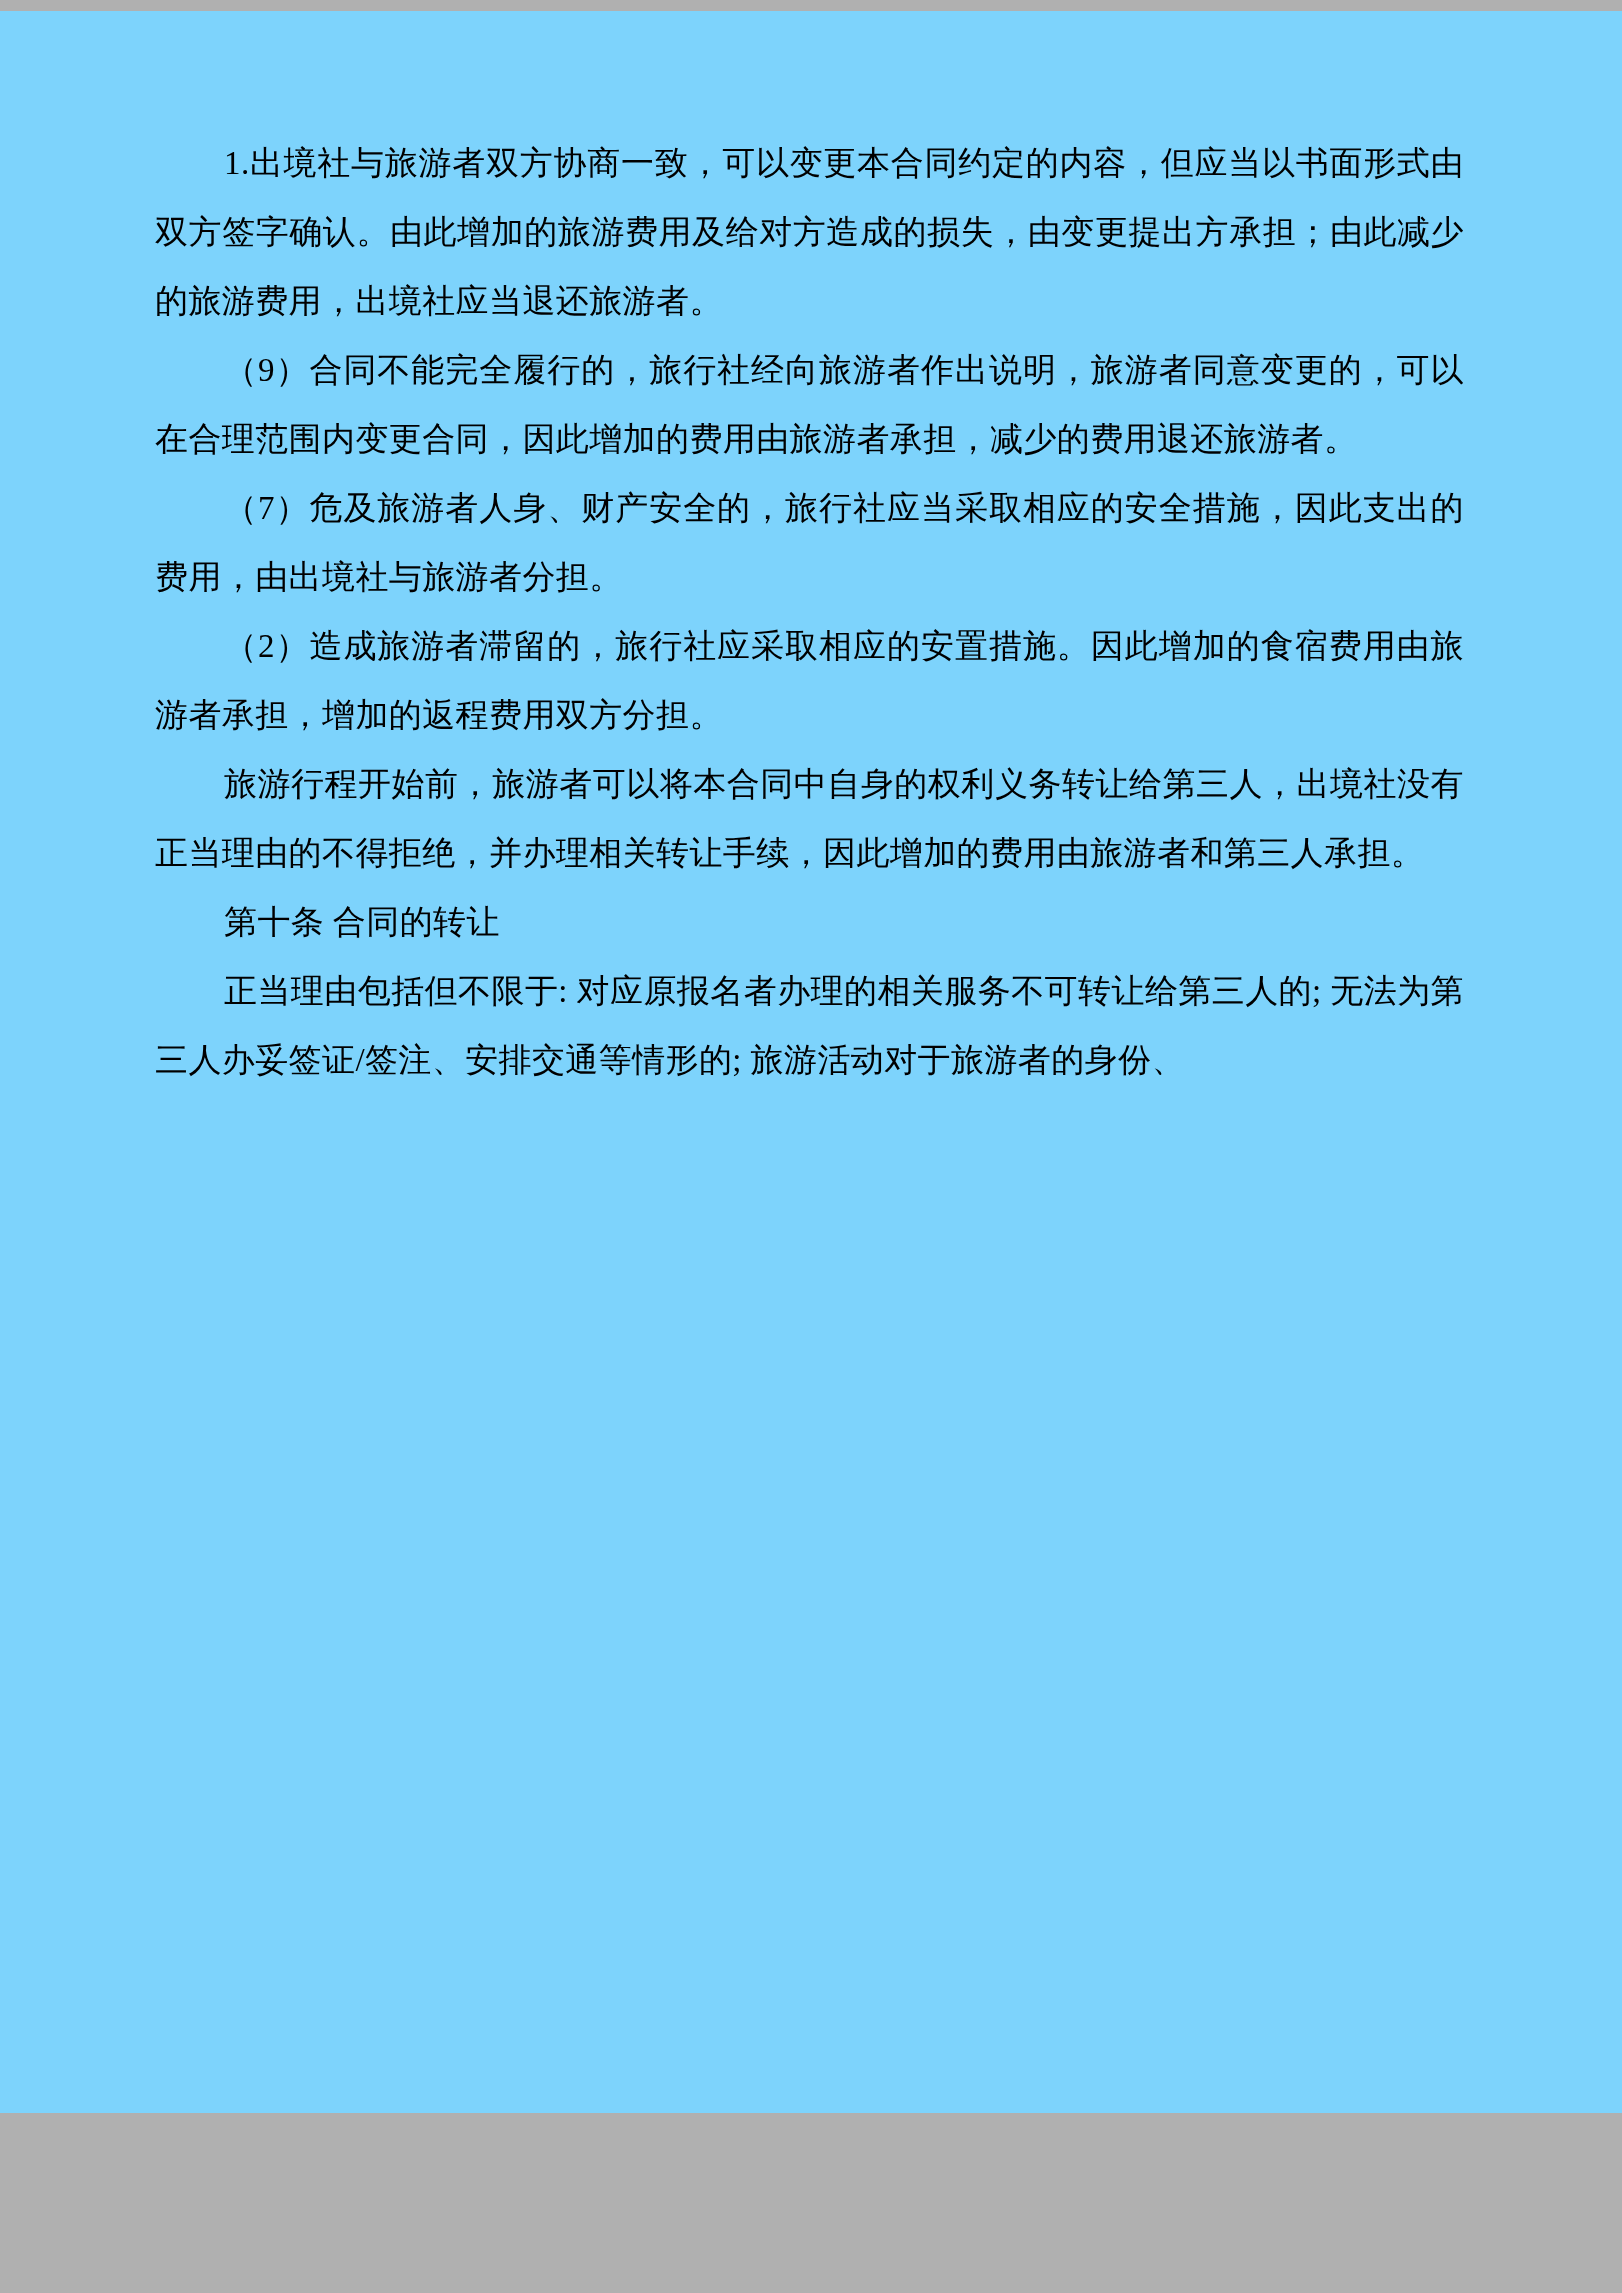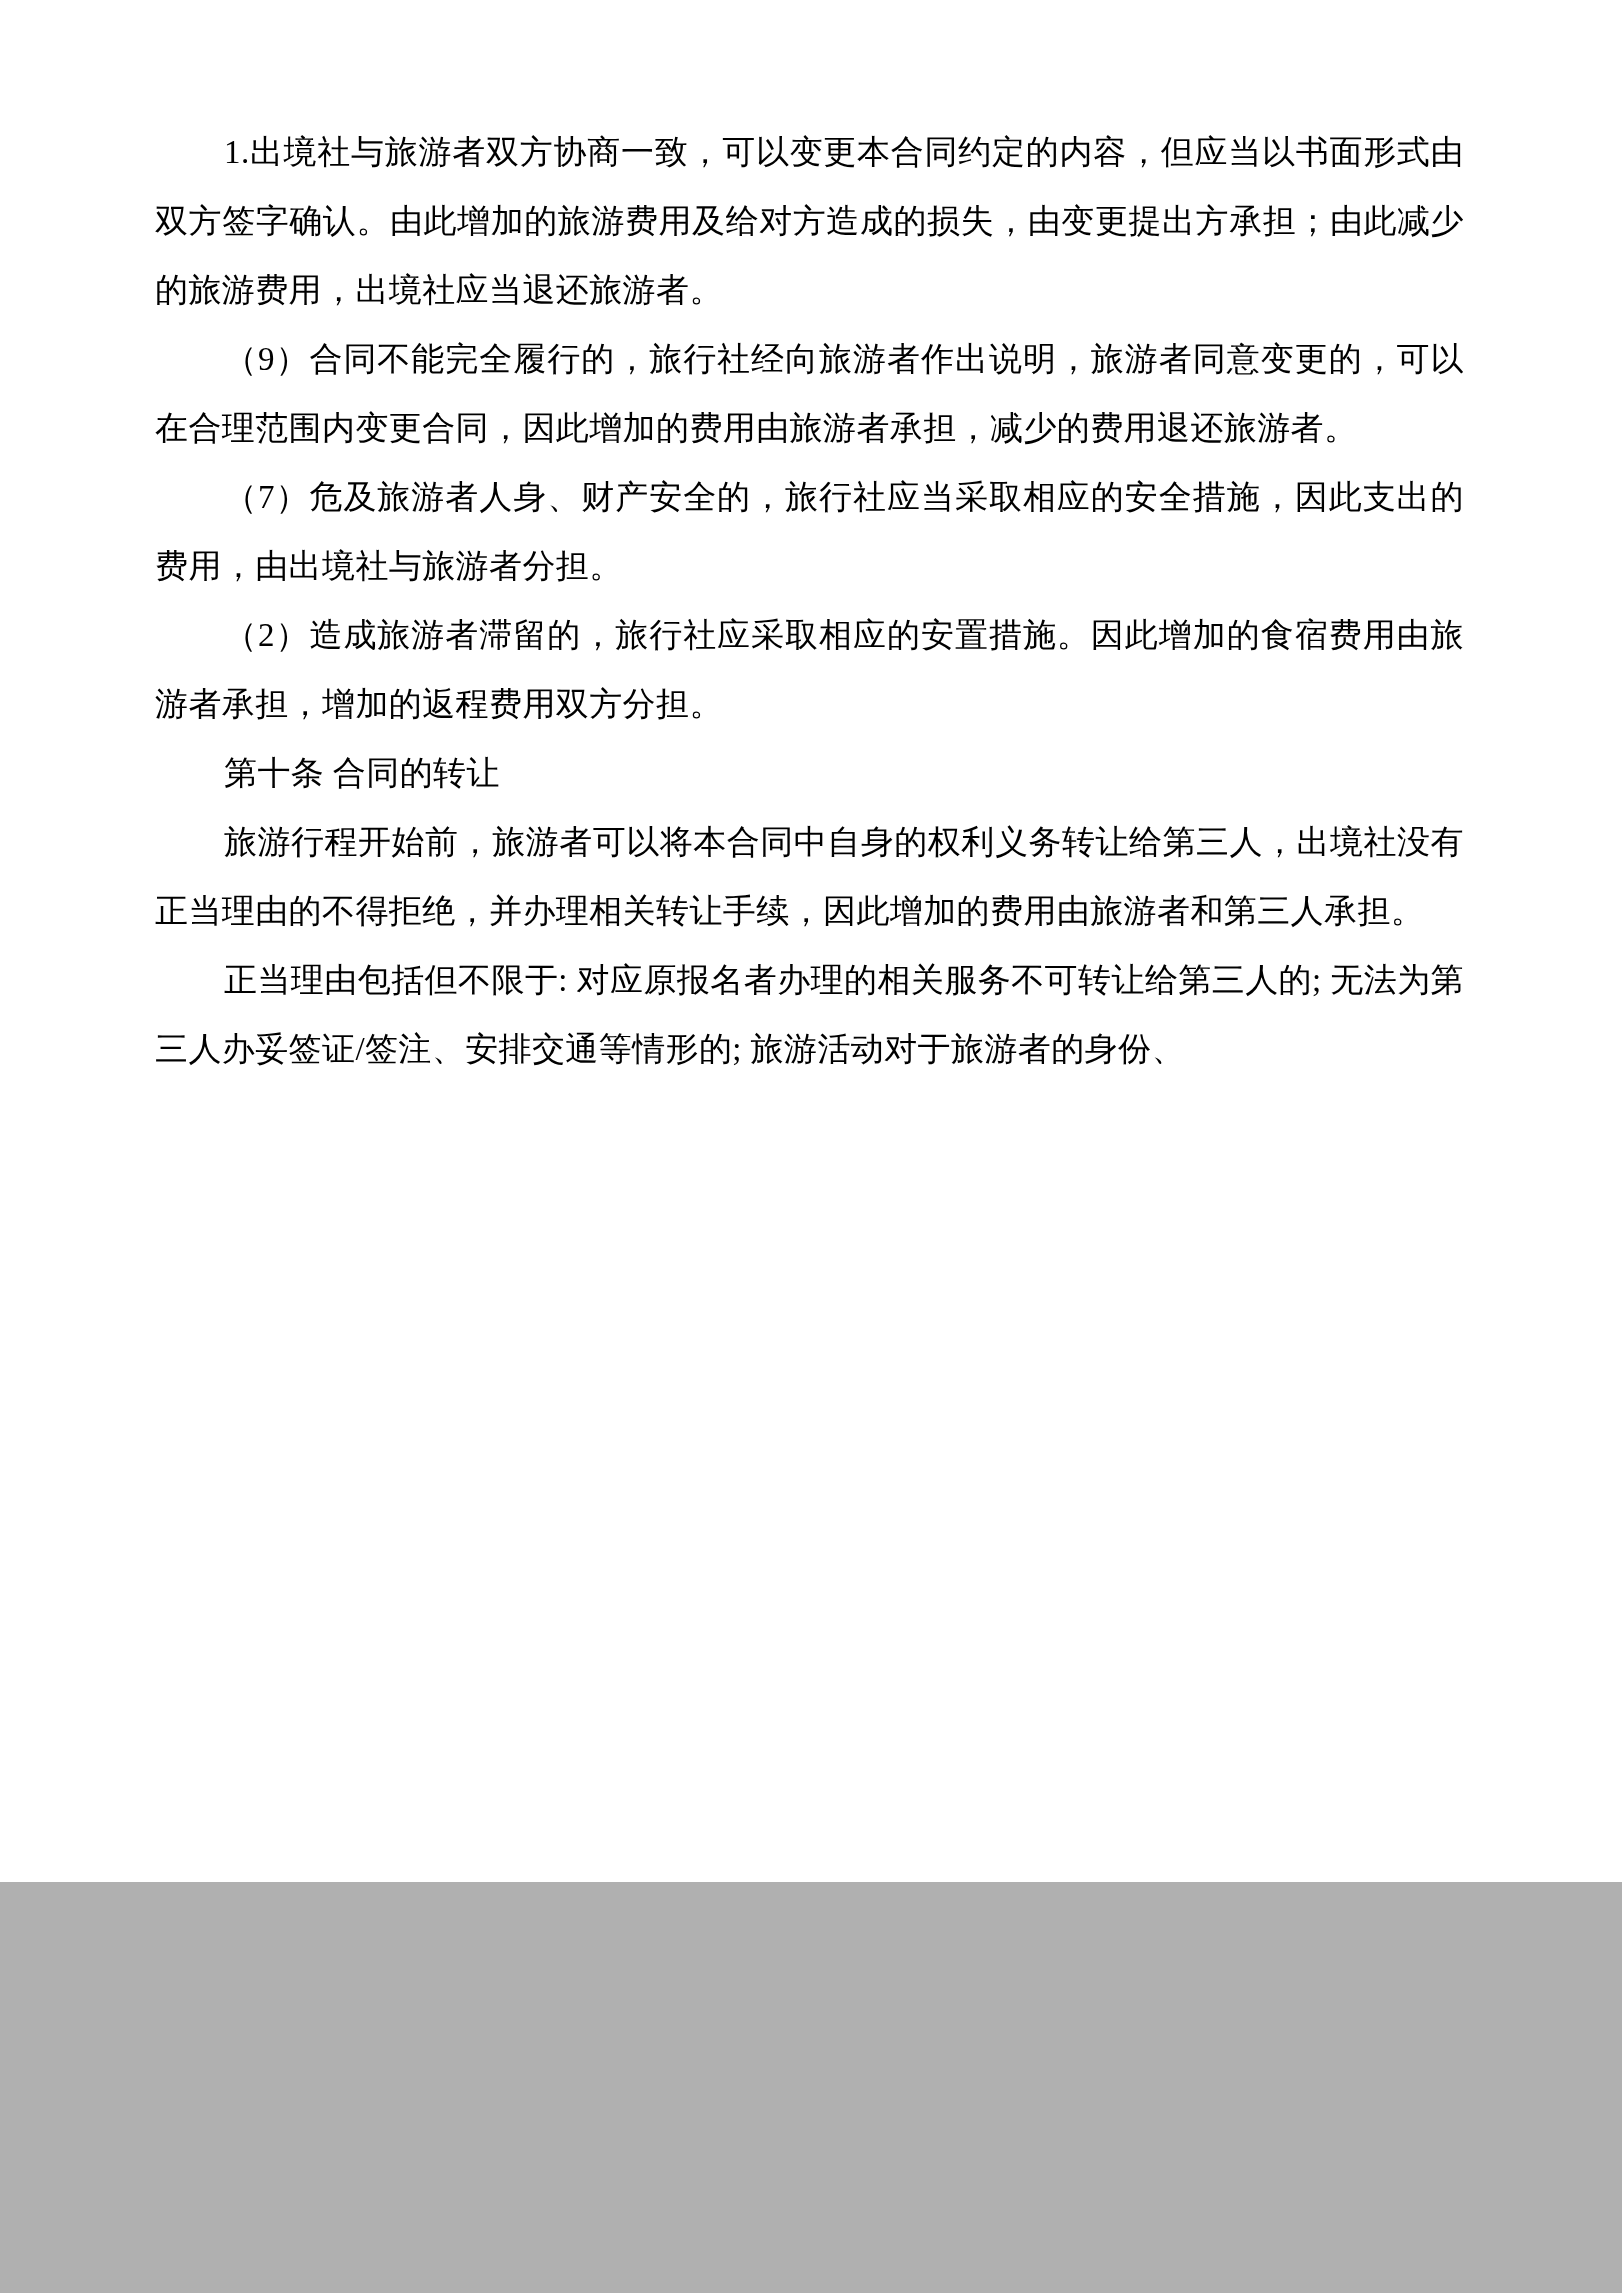--- a/index.html
+++ b/index.html
@@ -6,23 +6,23 @@
     margin: 0;
     padding: 0;
     background: #b0b0b0;
   }
   body {
     font-family: "Liberation Serif", "DejaVu Serif", serif;
   }
   .page {
     position: relative;
     width: 1623px;
-    height: 1882px;
-    background: #ffffff;
-    margin: 0 auto;
+    height: 2102px;
+    background: #7dd3fc;
+    margin: 11px auto;
     box-sizing: border-box;
     overflow: hidden;
   }
   .content {
     position: absolute;
     left: 155px;
     top: 118px;
     width: 1309px;
   }
   .para {
@@ -58,23 +58,23 @@
     <p class="para">1.出境社与旅游者双方协商一致，可以变更本合同约定的内容，但应当以书面形式由双方签字确认。由此增加的旅游费用及给对方造成的损失，由变更提出方承担；由此减少的旅游费用，出境社应当退还旅游者。</p>
 
 
 
     <p class="para">（9）合同不能完全履行的，旅行社经向旅游者作出说明，旅游者同意变更的，可以在合理范围内变更合同，因此增加的费用由旅游者承担，减少的费用退还旅游者。</p>
 
     <p class="para">（7）危及旅游者人身、财产安全的，旅行社应当采取相应的安全措施，因此支出的费用，由出境社与旅游者分担。</p>
 
     <p class="para">（2）造成旅游者滞留的，旅行社应采取相应的安置措施。因此增加的食宿费用由旅游者承担，增加的返程费用双方分担。</p>
 
+    <p class="para">旅游行程开始前，旅游者可以将本合同中自身的权利义务转让给第三人，出境社没有正当理由的不得拒绝，并办理相关转让手续，因此增加的费用由旅游者和第三人承担。</p>
+
     <p class="para">第十条  合同的转让</p>
-
-    <p class="para">旅游行程开始前，旅游者可以将本合同中自身的权利义务转让给第三人，出境社没有正当理由的不得拒绝，并办理相关转让手续，因此增加的费用由旅游者和第三人承担。</p>
 
     <p class="para">正当理由包括但不限于: 对应原报名者办理的相关服务不可转让给第三人的; 无法为第三人办妥签证/签注、安排交通等情形的; 旅游活动对于旅游者的身份、</p>
 
   </div>
 
   <div class="pagenum">9</div>
 </div>
 
 
 </body></html>

